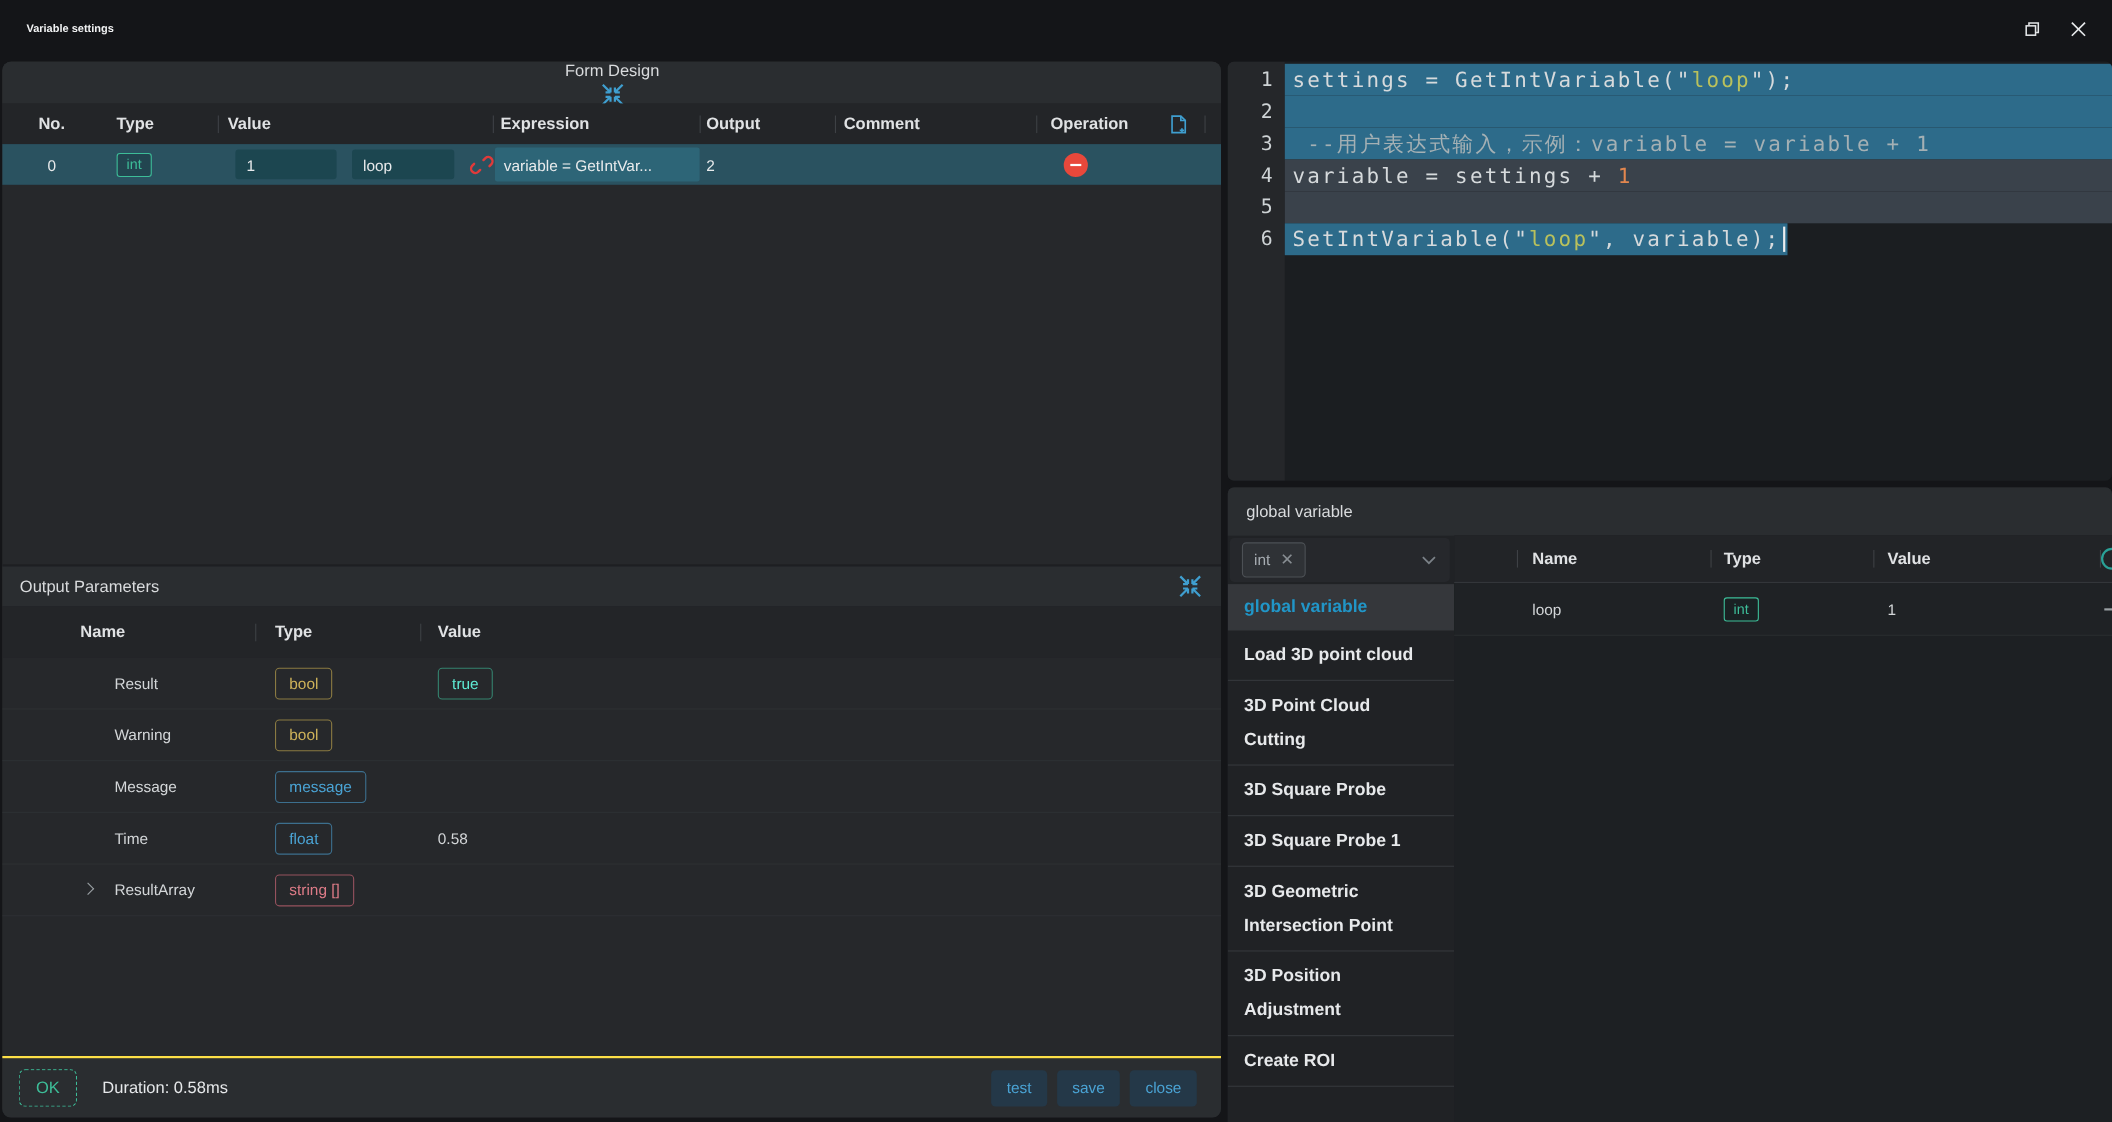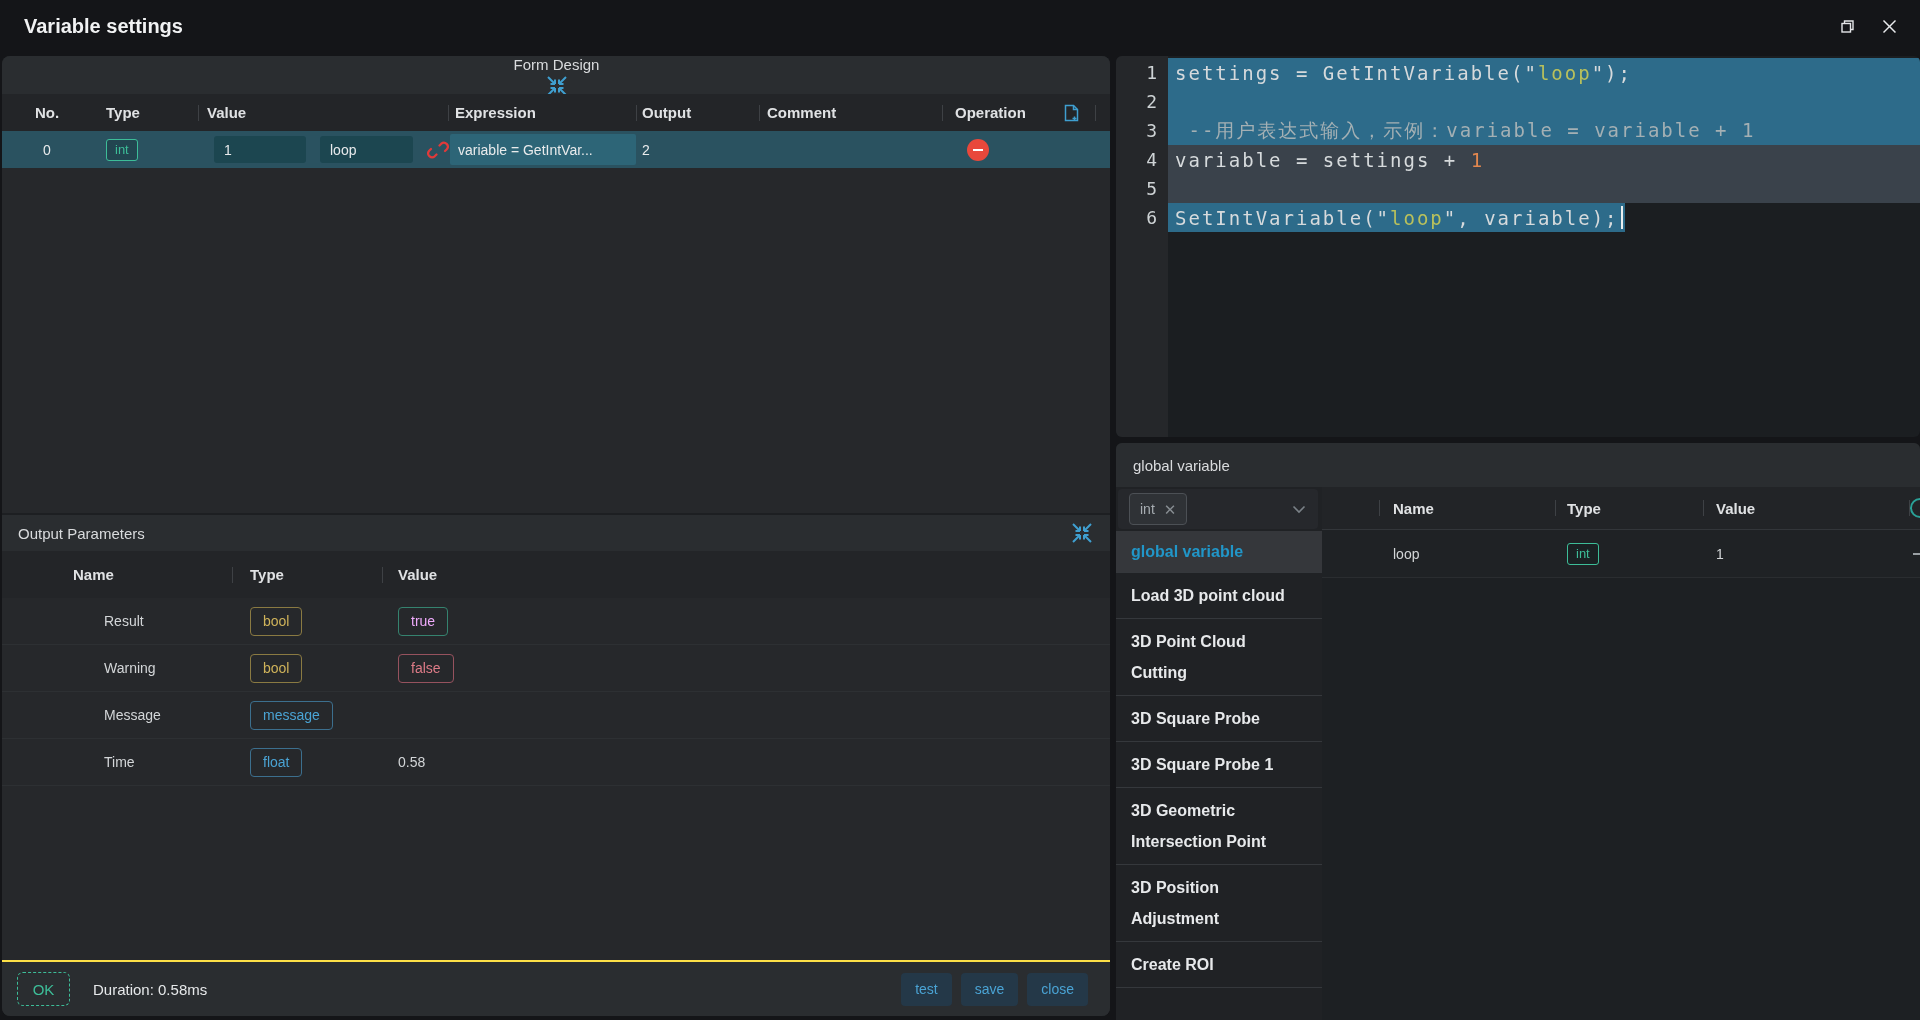--- a/index.html
+++ b/index.html
@@ -1,21 +1,21 @@
 <!DOCTYPE html>
 <html><head>
 <meta charset="utf-8">
 <style>
   * { margin:0; padding:0; box-sizing:border-box; }
   html,body { width:1920px; height:1020px; overflow:hidden; }
   body { background:#141518; font-family:"Liberation Sans", sans-serif; position:relative; color:#d3d6d8; }
 
   
   .titlebar { height:52px; display:flex; align-items:center; padding:0 22px 0 24px; }
-  .titlebar .title { font-size:20px; font-weight:bold; color:#f1f2f3; }
+  .titlebar .title { font-size:10px; font-weight:bold; color:#f1f2f3; }
   .win-controls { margin-left:auto; display:flex; gap:24px; align-items:center; }
   .win-btn { width:18px; height:18px; display:flex; align-items:center; justify-content:center; cursor:pointer; }
 
   
   .dialog { position:absolute; left:2px; top:56px; width:1108px; height:960px; background:#26282b;
             border-radius:8px; overflow:hidden; display:flex; flex-direction:column; }
   .panel-bar { background:#2a2d30; display:flex; align-items:center; justify-content:space-between; padding:0 15px 0 16px; flex:none; }
   .panel-bar .bar-title { font-size:15px; color:#d9dbdd; }
   .fd-bar { height:38px;flex-direction:column; }
   .op-bar { height:38px; border-top:2px solid #1d1f22; }
@@ -51,21 +51,21 @@
   .op-c-name{width:230px; padding-left:71px;} .op-c-type{width:150px; padding-left:18px;} .op-c-value{flex:1; padding-left:16px;}
   .op-row { height:47px; display:flex; border-bottom:1px solid #2d3033; font-size:14px; color:#d3d6d8; flex:none; }
   .op-row .op-c-name { padding-left:102px; }
   .tree-chevron { position:absolute; left:74px; top:50%; width:8px; height:8px; margin-top:-5px;
                   border-top:1.7px solid #9aa0a4; border-right:1.7px solid #9aa0a4; transform:rotate(45deg); cursor:pointer; }
   .tbadge { display:inline-flex; align-items:center; height:29px; padding:0 12px; border-radius:4px;
             border:1px solid; font-size:14px; }
   .tb-yellow { color:#cfb35a; border-color:#8a7a42; }
   .tb-blue   { color:#4aa3d4; border-color:#3c6f8e; }
   .tb-pink   { color:#dd7b87; border-color:#96525e; }
-  .tb-green  { color:#f0abfc; border-color:#35836f; }
+  .tb-green  { color:#5eead4; border-color:#35836f; }
   .op-empty { flex:1; }
 
   
   .footer { height:56px; background:#2a2d30; border-top:2px solid #fde047; display:flex; align-items:center;
             padding:0 22px 0 15px; flex:none; }
   .ok-badge { width:53px; height:34px; border:1px dashed #3dbd98; border-radius:6px; color:#3dbd98;
               display:flex; align-items:center; justify-content:center; font-size:15px; }
   .duration { margin-left:23px; font-size:15px; color:#e6e8ea; }
   .footer .spacer { flex:1; }
   .btn-group { display:flex; gap:9px; }
@@ -230,37 +230,44 @@
     </div>
     <div class="cell op-c-value">
       <span class="tbadge tb-green">true</span>
     </div>
   </div>
   <div class="op-row">
     <div class="cell op-c-name">Warning</div>
     <div class="cell op-c-type">
       <span class="tbadge tb-yellow">bool</span>
     </div>
-    <div class="cell op-c-value">
-      <span class="tbadge tb-pink">false</span>
-    </div>
   </div>
   <div class="op-row">
     <div class="cell op-c-name">Message</div>
     <div class="cell op-c-type">
       <span class="tbadge tb-blue">message</span>
     </div>
     <div class="cell op-c-value"></div>
   </div>
   <div class="op-row">
     <div class="cell op-c-name">Time</div>
     <div class="cell op-c-type">
       <span class="tbadge tb-blue">float</span>
     </div>
     <div class="cell op-c-value">0.58</div>
+  </div>
+  <div class="op-row">
+    <div class="cell op-c-name">
+      <span class="tree-chevron"></span>
+      <span>ResultArray</span>
+    </div>
+    <div class="cell op-c-type">
+      <span class="tbadge tb-pink">string []</span>
+    </div>
+    <div class="cell op-c-value"></div>
   </div>
 
   <div class="op-empty"></div>
 
   <div class="footer">
     <span class="ok-badge">OK</span>
     <span class="duration">Duration: 0.58ms</span>
     <span class="spacer"></span>
     <div class="btn-group">
       <button class="flat-btn">test</button>

